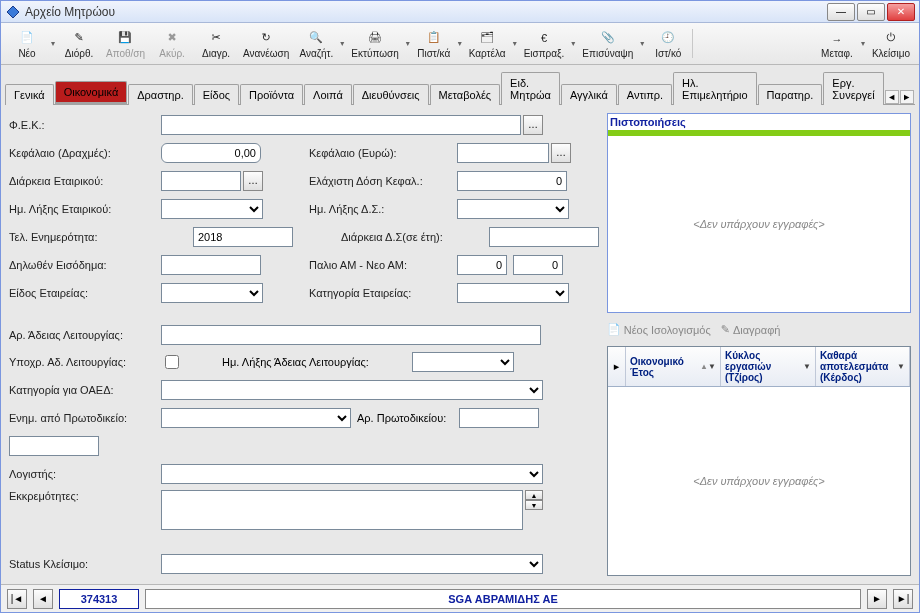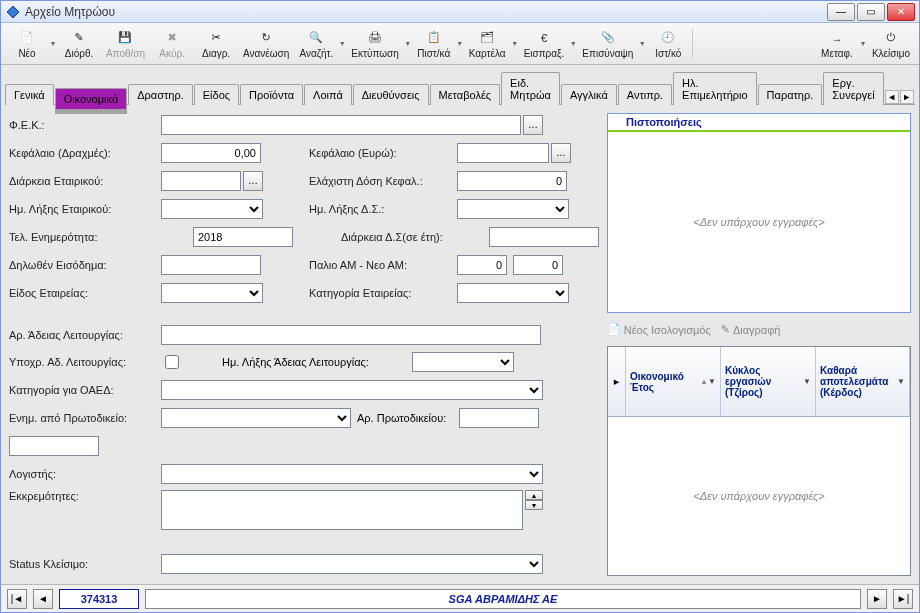--- a/index.html
+++ b/index.html
@@ -93,23 +93,23 @@
     border-bottom: none;
     background: #e8e8e8;
     font-size: 11px;
     cursor: pointer;
     margin-right: 1px;
     border-radius: 2px 2px 0 0;
     position: relative;
     top: 1px;
   }
   .tab.active {
-    background: #a21caf;
-    border-bottom: 5px solid #a3a3a3;
-    top: 10px;
+    background: #b91c1c;
+    border-bottom: 3px solid #a3a3a3;
+    top: 1px;
     z-index: 2;
     font-weight: normal;
   }
   .tab-strip-line {
     border-top: 1px solid #a0a0a0;
     margin: 0 4px;
   }
   .tab-nav {
     margin-left: auto;
     display: flex; gap:1px;
@@ -156,25 +156,25 @@
     margin-left: 2px;
   }
   .rnum { text-align: right; }
   
   .panel {
     border: 1px solid #7a96df;
     background:#fff;
     display:flex; flex-direction:column;
   }
   .panel-title {
-    padding: 2px 18px;
+    padding: 2px 2px;
     color: #1020a0;
     font-weight: bold;
     font-size: 11px;
-    border-bottom: 2px solid #84cc16;
+    border-bottom: 6px solid #84cc16;
   }
   .panel-body {
     flex:1;
     display:flex; align-items:center; justify-content:center;
     color:#888; font-style: italic;
   }
   .mini-toolbar { display:flex; gap:10px; font-size:11px; color:#888; padding: 2px 0; }
   .mini-toolbar .mi { display:flex; align-items:center; gap:3px; cursor:default; }
   .grid {
     border: 1px solid #7a8a9a;
@@ -183,21 +183,21 @@
     display:flex; flex-direction:column;
     min-height: 200px;
   }
   .grid-head {
     display:flex;
     background: linear-gradient(#fdfdfd,#e8ecf4);
     border-bottom: 1px solid #a0b0c8;
   }
   .grid-col {
     border-right: 1px solid #c0c8d8;
-    padding: 18px 4px;
+    padding: 3px 4px;
     font-size: 10px;
     color: #002080;
     font-weight: bold;
     display:flex; align-items:center; justify-content:space-between;
     gap: 2px;
   }
   .grid-col .dd { font-size: 8px; color:#444; }
   .grid-body { flex:1; display:flex; align-items:center; justify-content:center; color:#888; font-style:italic; }
   .rowmark { width: 18px; display:flex; align-items:center; justify-content:center; border-right:1px solid #c0c8d8; background: linear-gradient(#fdfdfd,#e8ecf4);}
   
@@ -226,21 +226,21 @@
     text-align:center;
     display:flex; align-items:center; justify-content:center;
   }
   .rec-name {
     flex:1;
     height:20px;
     border:1px solid #888;
     background:#fff;
     color:#1020a0;
     font-weight:bold;
-    display:flex; align-items:center; justify-content:center;font-style:italic;
+    display:flex; align-items:center; justify-content:center;
   }
   .chk { width:14px; height:14px; }
   .gap { height:10px; }
   .spin-btns { display:flex; flex-direction:column; margin-left:2px; }
   .spin-btns button {
     width:18px; height:10px; font-size:7px; line-height:7px;
     border:1px solid #888; background:linear-gradient(#fdfdfd,#e0e0e0);
     padding:0; cursor:pointer;
   }
 </style>
@@ -363,21 +363,21 @@
     <div class="left-pane">
 
       <div class="form-row">
         <span class="lbl">Φ.Ε.Κ.:</span>
         <input class="txt" style="width: 360px;" value="">
         <button class="tiny-btn">…</button>
       </div>
 
       <div class="form-row">
         <span class="lbl">Κεφάλαιο (Δραχμές):</span>
-        <input class="txt rnum" style="width: 100px;" value="0,00">
+        <input class="txt rnum" style="width: 100px; border-radius: 6px;" value="0,00">
         <span style="width:48px"></span>
         <span class="lbl2">Κεφάλαιο (Ευρώ):</span>
         <input class="txt rnum" style="width: 92px;" value="">
         <button class="tiny-btn">…</button>
       </div>
 
       <div class="form-row">
         <span class="lbl">Διάρκεια Εταιρικού:</span>
         <input class="txt" style="width: 80px;">
         <button class="tiny-btn">…</button>

